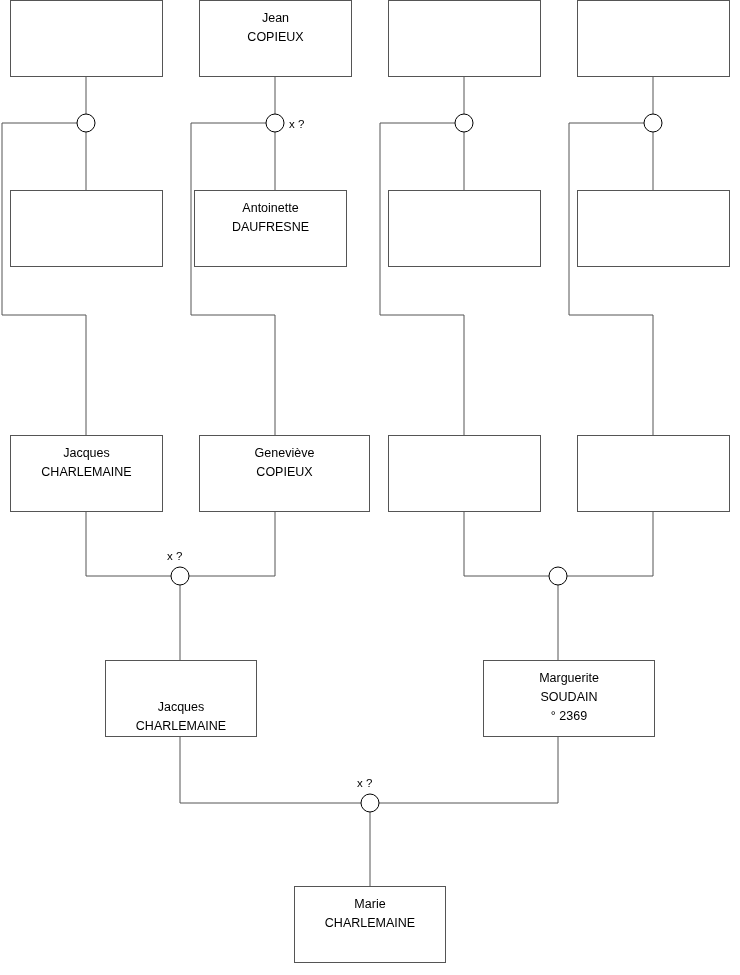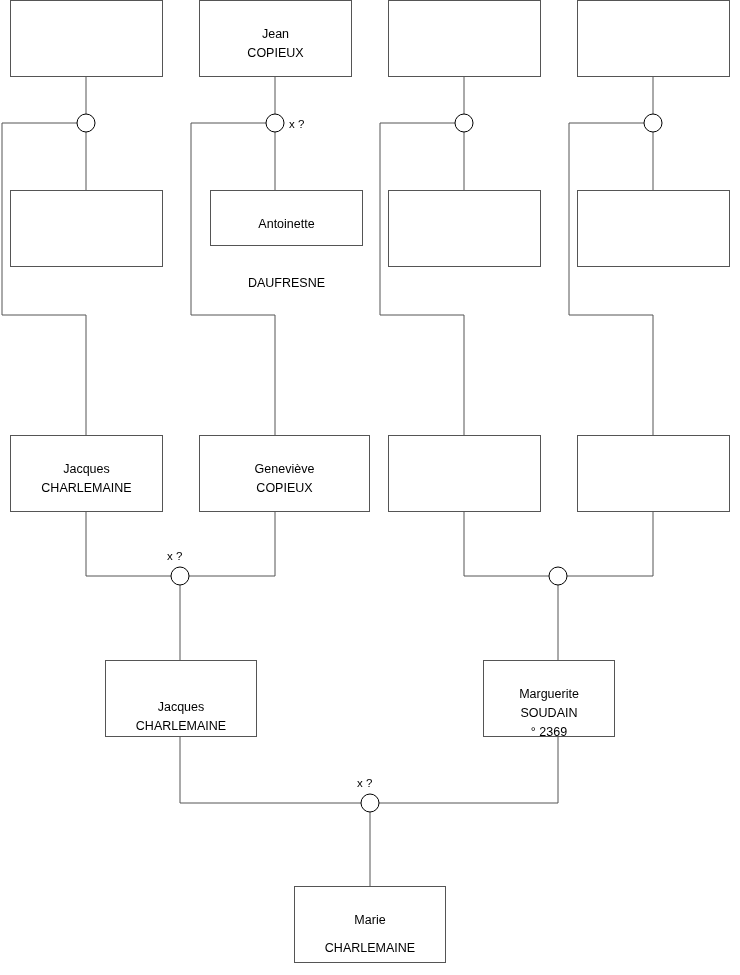--- a/index.html
+++ b/index.html
@@ -24,21 +24,21 @@
   }
   .person-box {
     position: absolute;
     box-sizing: border-box;
     border: 1px solid #555555;
     background: #ffffff;
     display: flex;
     flex-direction: column;
     align-items: center;
     justify-content: flex-start;
-    padding-top: 24px;
+    padding-top: 8px;
     z-index: 3;
   }
   .person-given,
   .person-surname,
   .person-event {
     font-size: 12.5px;
     line-height: 19px;
     color: #000000;
     text-align: center;
     white-space: nowrap;
@@ -96,46 +96,46 @@
     </svg>
   <div id="boxes-layer">
       <div class="person-box" style="left: 10px; top: 0px; width: 153px; height: 77px;"></div>
       <div class="person-box" style="left: 199px; top: 0px; width: 153px; height: 77px;">
         <div class="person-given">Jean</div>
         <div class="person-surname">COPIEUX</div>
       </div>
       <div class="person-box" style="left: 388px; top: 0px; width: 153px; height: 77px;"></div>
       <div class="person-box" style="left: 577px; top: 0px; width: 153px; height: 77px;"></div>
       <div class="person-box" style="left: 10px; top: 190px; width: 153px; height: 77px;"></div>
-      <div class="person-box" style="left: 210px; top: 190px; width: 153px; height: 56px; gap: 40px;">
+      <div class="person-box" style="left: 194px; top: 190px; width: 153px; height: 77px;">
         <div class="person-given">Antoinette</div>
         <div class="person-surname">DAUFRESNE</div>
       </div>
       <div class="person-box" style="left: 388px; top: 190px; width: 153px; height: 77px;"></div>
       <div class="person-box" style="left: 577px; top: 190px; width: 153px; height: 77px;"></div>
       <div class="person-box" style="left: 10px; top: 435px; width: 153px; height: 77px;">
         <div class="person-given">Jacques</div>
         <div class="person-surname">CHARLEMAINE</div>
       </div>
       <div class="person-box" style="left: 199px; top: 435px; width: 171px; height: 77px;">
         <div class="person-given">Geneviève</div>
         <div class="person-surname">COPIEUX</div>
       </div>
       <div class="person-box" style="left: 388px; top: 435px; width: 153px; height: 77px;"></div>
       <div class="person-box" style="left: 577px; top: 435px; width: 153px; height: 77px;"></div>
       <div class="person-box" style="left: 105px; top: 660px; width: 152px; height: 77px; justify-content: flex-end;">
         <div class="person-given">Jacques</div>
         <div class="person-surname">CHARLEMAINE</div>
       </div>
-      <div class="person-box" style="left: 483px; top: 660px; width: 132px; height: 77px;">
+      <div class="person-box" style="left: 483px; top: 660px; width: 172px; height: 77px;">
         <div class="person-given">Marguerite</div>
         <div class="person-surname">SOUDAIN</div>
         <div class="person-event">° 2369</div>
       </div>
-      <div class="person-box" style="left: 294px; top: 886px; width: 152px; height: 77px; gap: 9px;">
+      <div class="person-box" style="left: 294px; top: 886px; width: 152px; height: 77px;">
         <div class="person-given">Marie</div>
         <div class="person-surname">CHARLEMAINE</div>
       </div>
     </div>
   <div id="labels-layer">
       <div class="union-label" style="left: 289px; top: 118px;">x ?</div>
       <div class="union-label" style="left: 167px; top: 550px;">x ?</div>
       <div class="union-label" style="left: 357px; top: 777px;">x ?</div>
     </div>
 </div>

